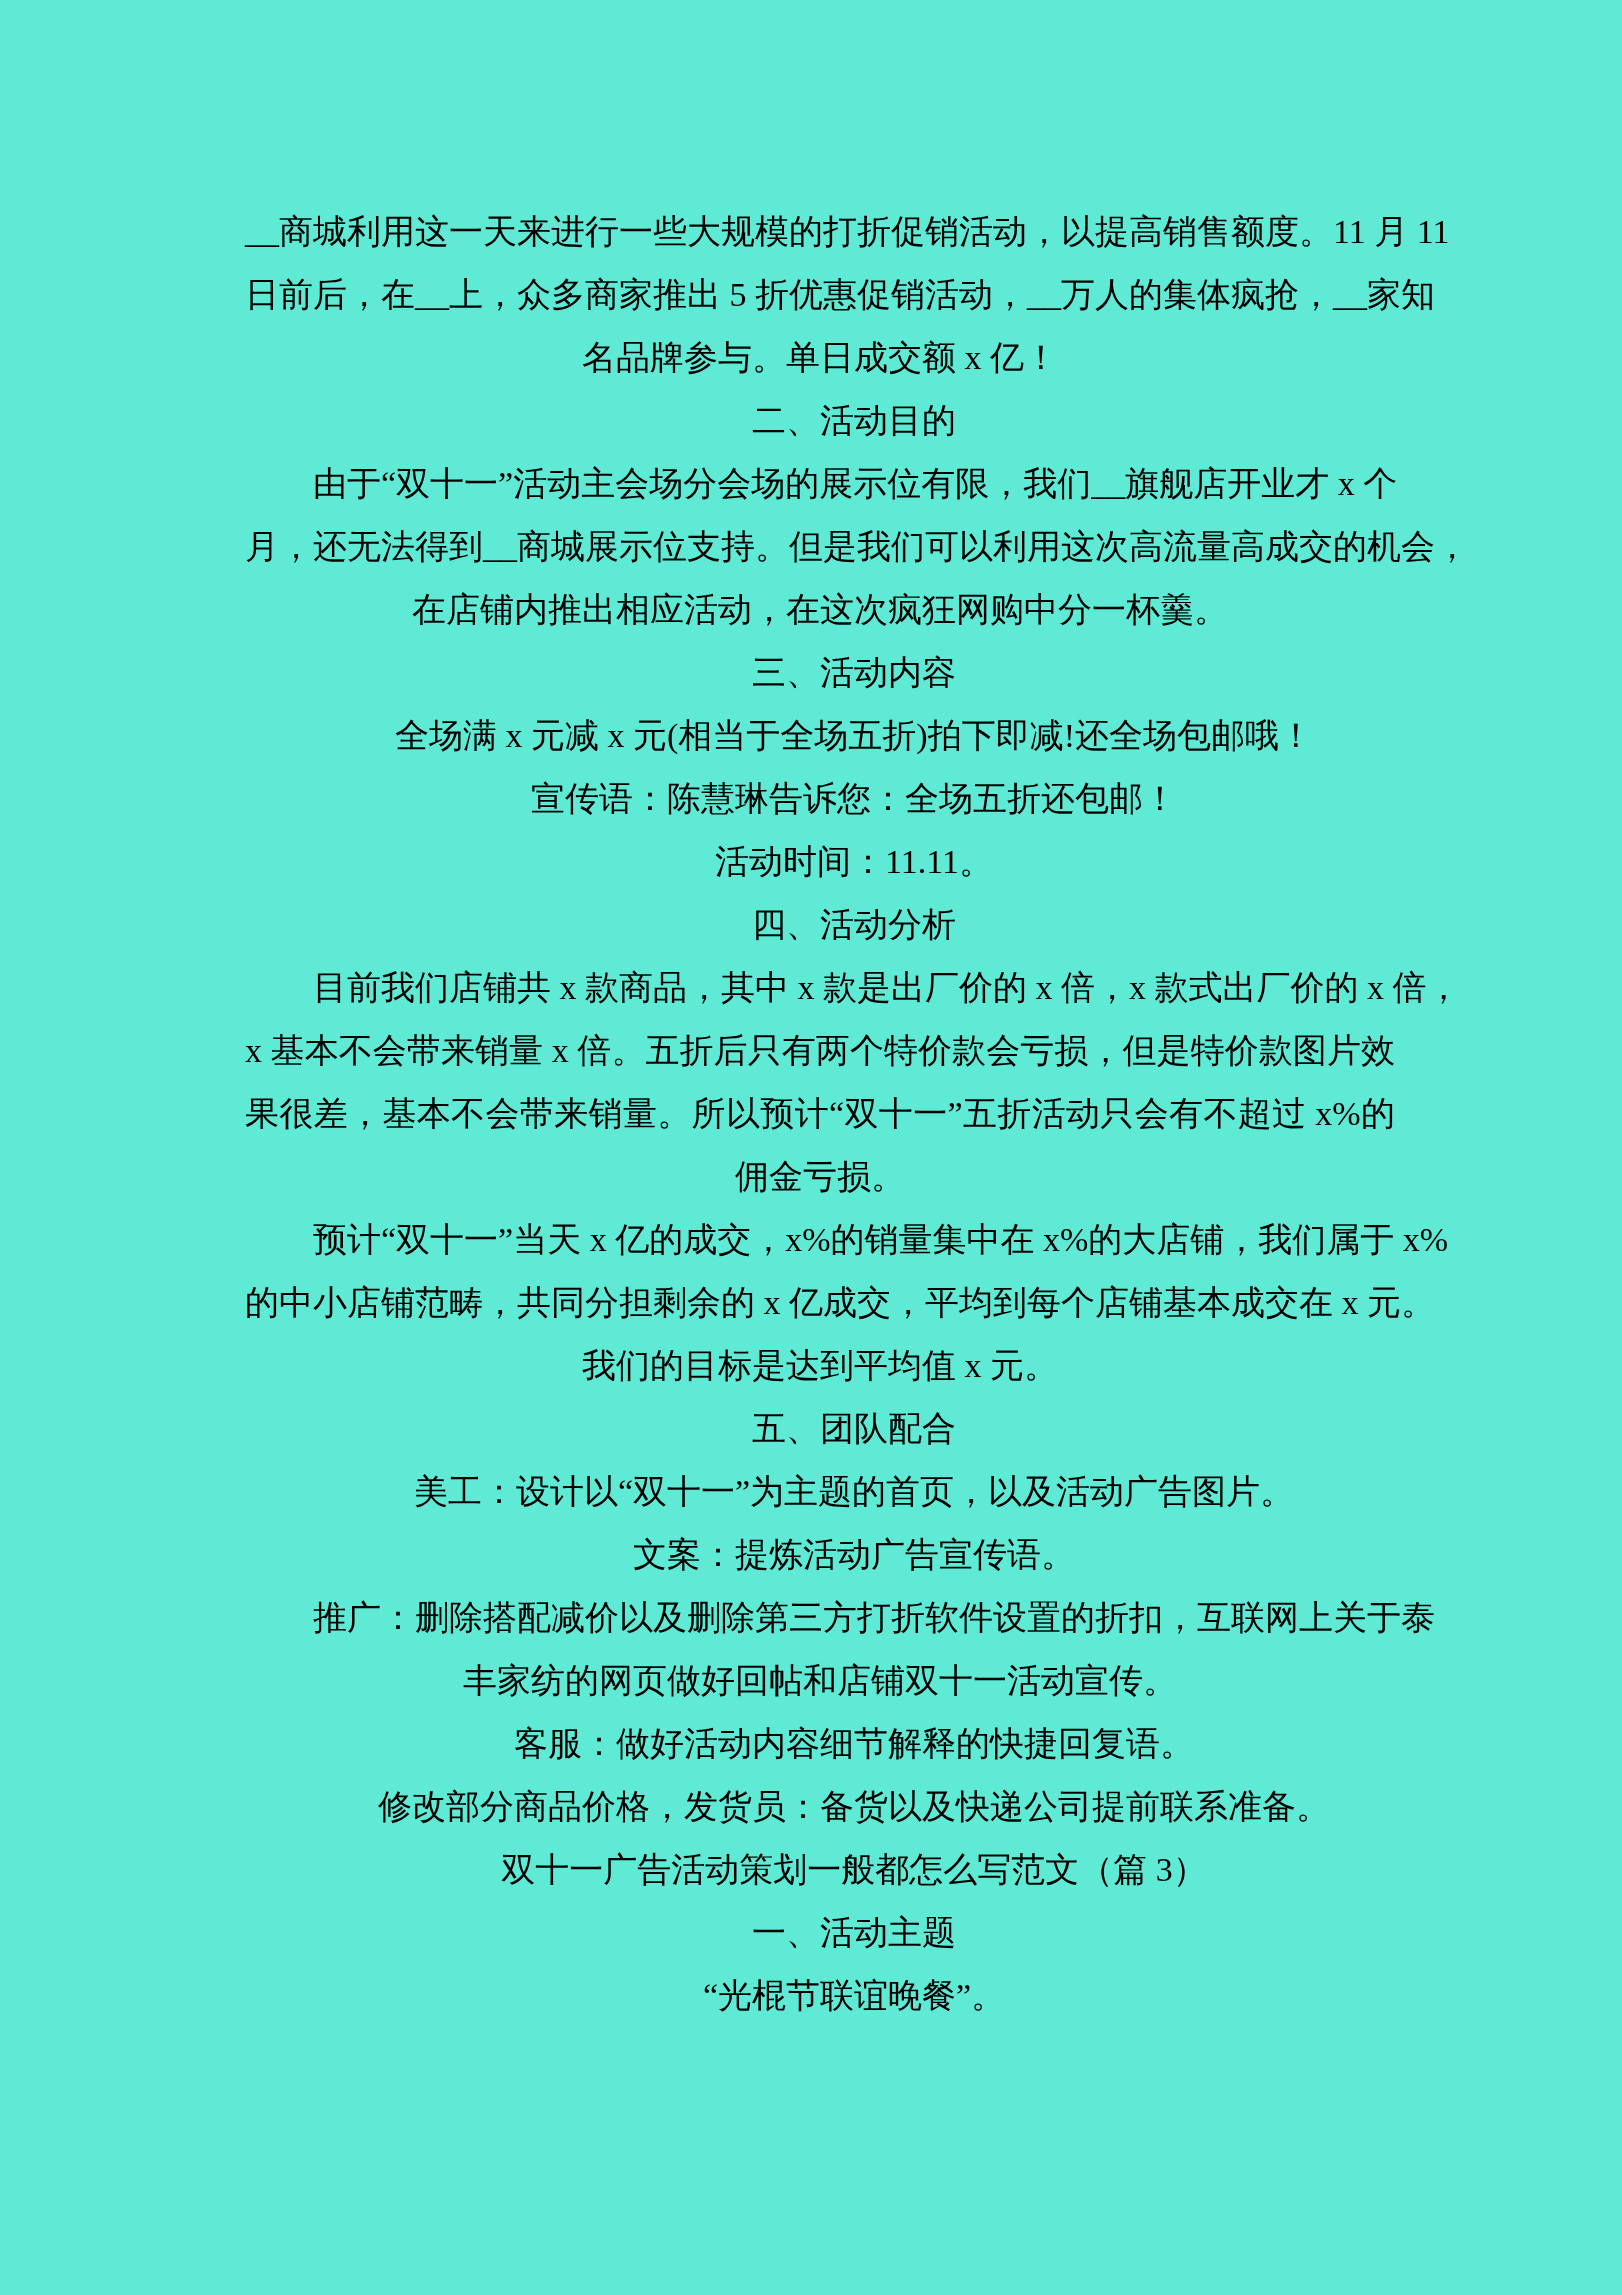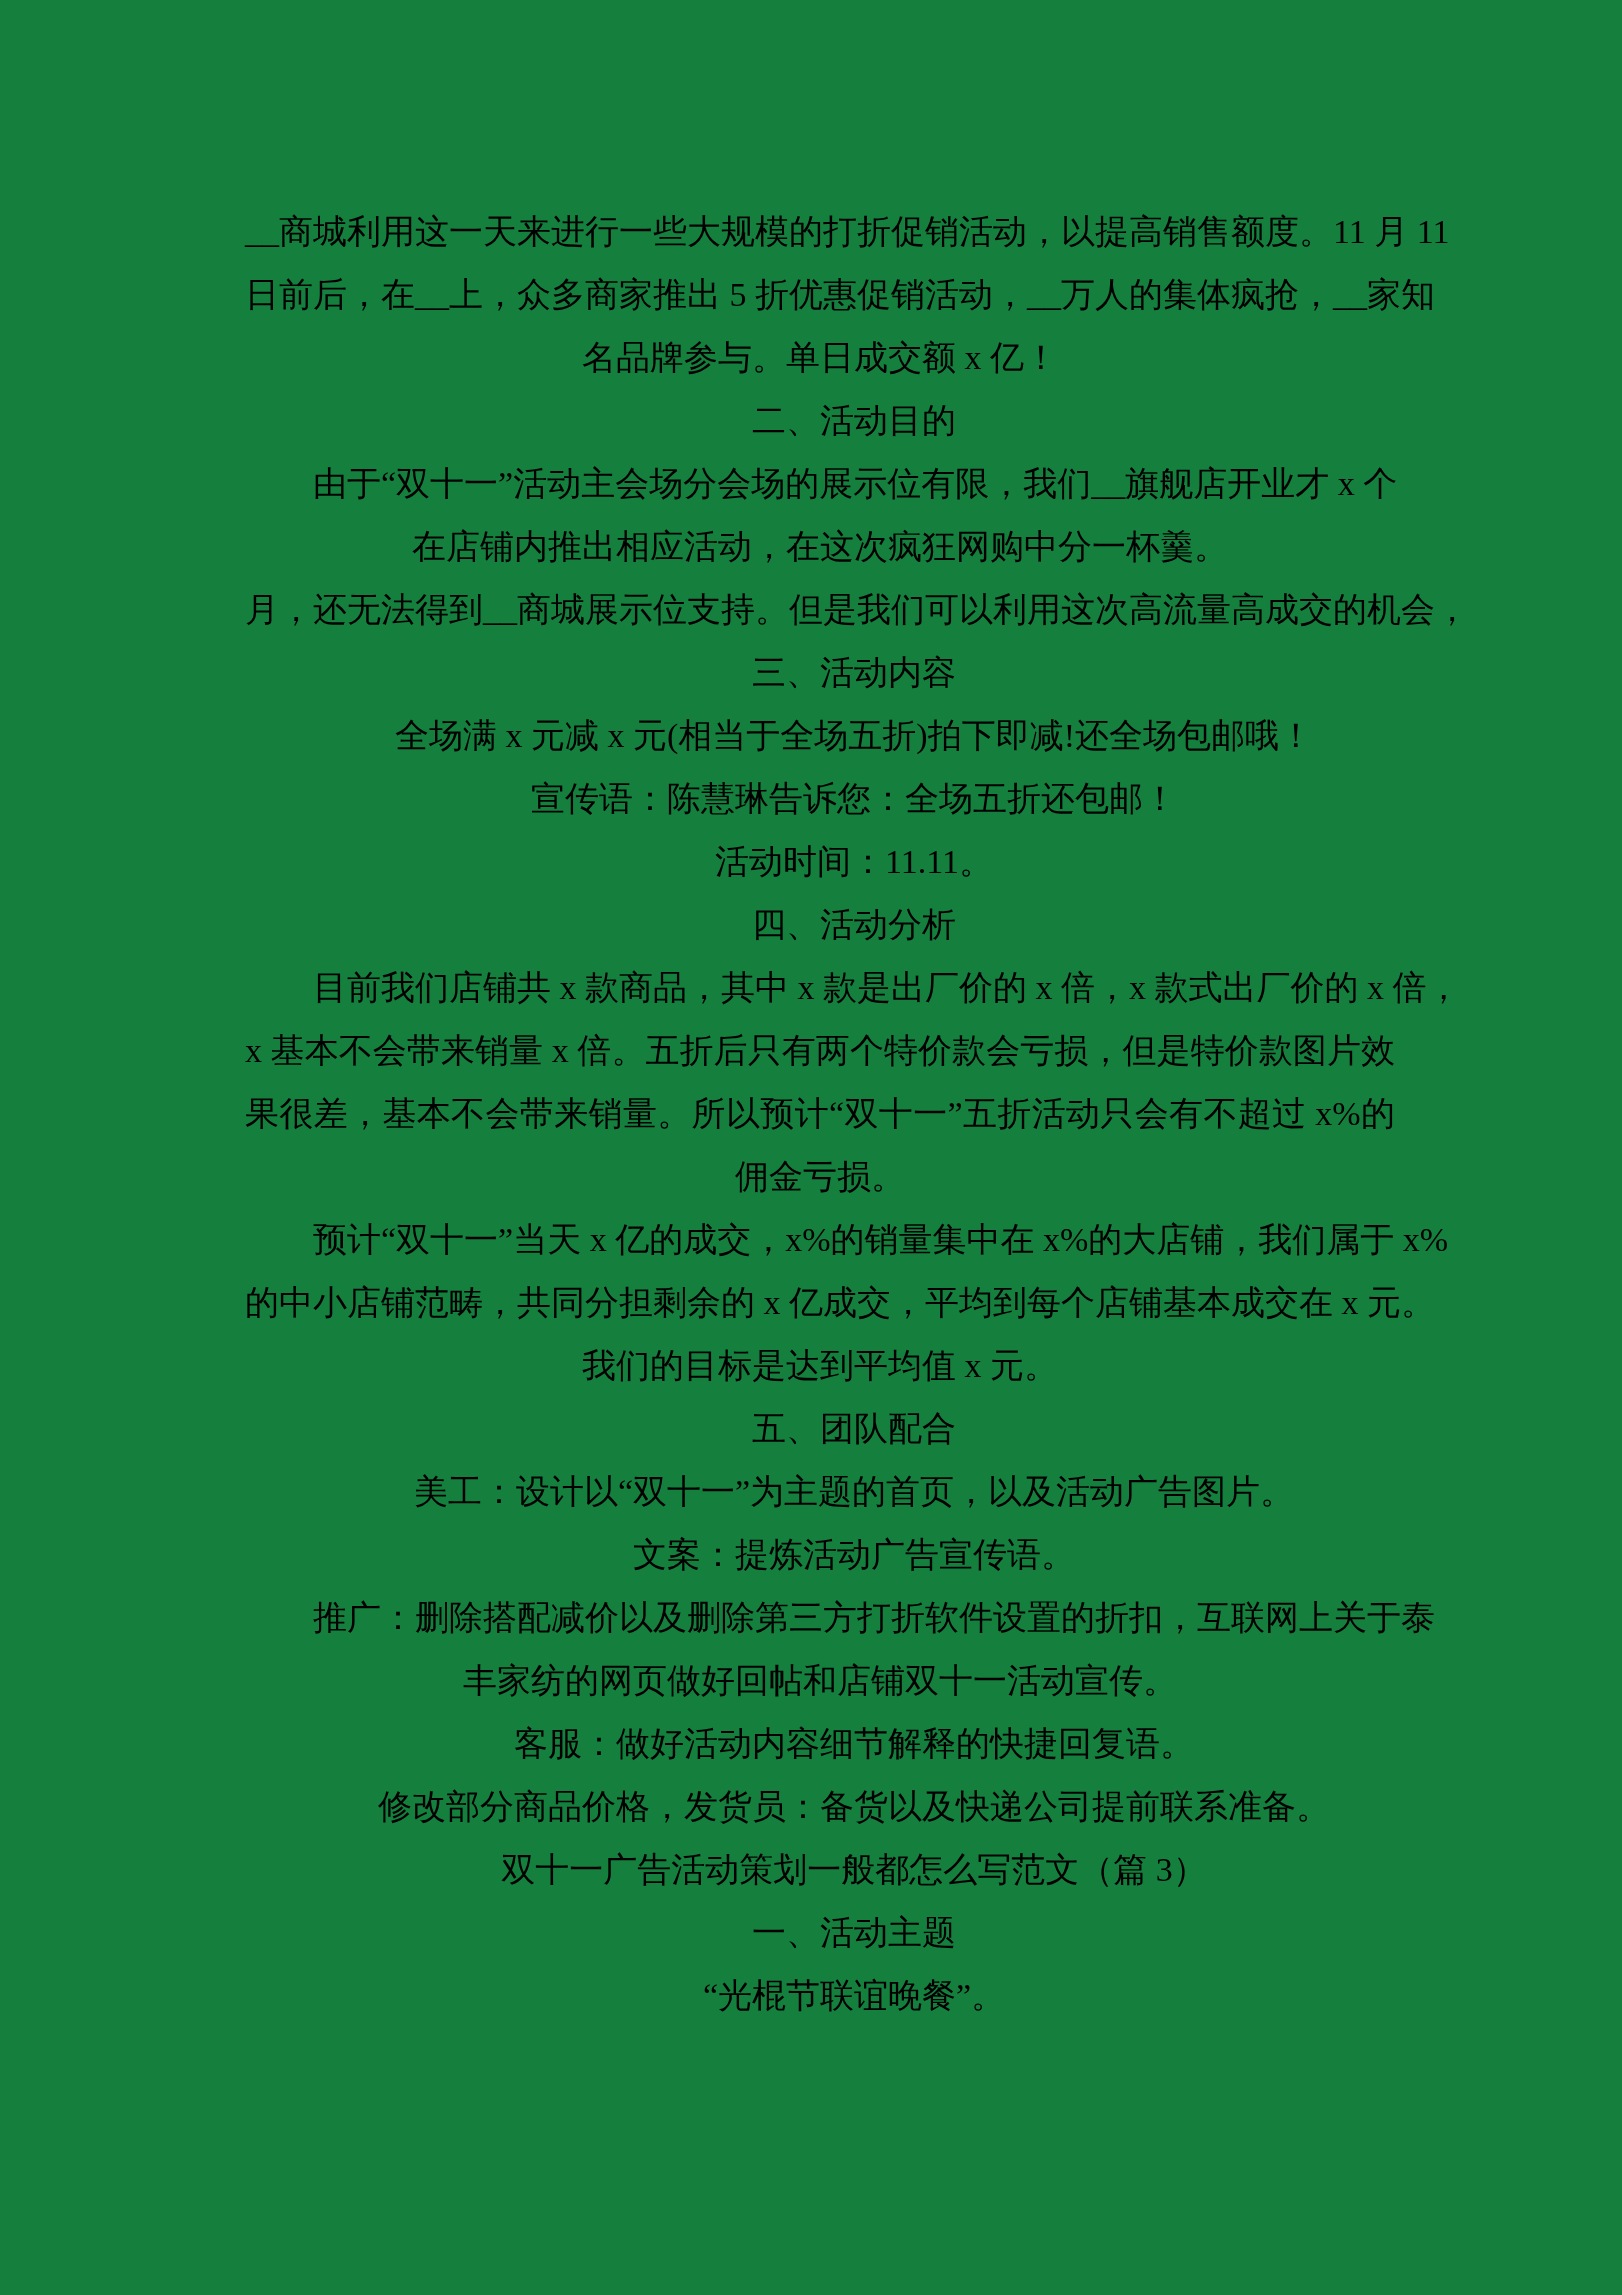--- a/index.html
+++ b/index.html
@@ -9,21 +9,21 @@
   body {
     width: 1623px;
     height: 2295px;
     background: #fbfbfb;
   }
   .page {
     position: relative;
     width: 1623px;
     height: 2295px;
     overflow: hidden;
-    background: #15803d;
+    background: #5eead4;
   }
   .text-block {
     position: absolute;
     left: 245px;
     top: 200px;
     width: 1150px;
   }
   .line {
     font-family: "Liberation Serif", "DejaVu Serif", serif;
     font-size: 34px;
@@ -46,22 +46,22 @@
 </head>
 <body>
 
 <div class="page">
   <div class="text-block" id="text-block">
       <div class="line full">__商城利用这一天来进行一些大规模的打折促销活动，以提高销售额度。11 月 11</div>
       <div class="line full">日前后，在__上，众多商家推出 5 折优惠促销活动，__万人的集体疯抢，__家知</div>
       <div class="line">名品牌参与。单日成交额 x 亿！</div>
       <div class="line indent">二、活动目的</div>
       <div class="line indent full">由于“双十一”活动主会场分会场的展示位有限，我们__旗舰店开业才 x 个</div>
+      <div class="line full">月，还无法得到__商城展示位支持。但是我们可以利用这次高流量高成交的机会，</div>
       <div class="line">在店铺内推出相应活动，在这次疯狂网购中分一杯羹。</div>
-      <div class="line full">月，还无法得到__商城展示位支持。但是我们可以利用这次高流量高成交的机会，</div>
       <div class="line indent">三、活动内容</div>
       <div class="line indent">全场满 x 元减 x 元(相当于全场五折)拍下即减!还全场包邮哦！</div>
       <div class="line indent">宣传语：陈慧琳告诉您：全场五折还包邮！</div>
       <div class="line indent">活动时间：11.11。</div>
       <div class="line indent">四、活动分析</div>
       <div class="line indent full">目前我们店铺共 x 款商品，其中 x 款是出厂价的 x 倍，x 款式出厂价的 x 倍，</div>
       <div class="line full">x 基本不会带来销量 x 倍。五折后只有两个特价款会亏损，但是特价款图片效</div>
       <div class="line full">果很差，基本不会带来销量。所以预计“双十一”五折活动只会有不超过 x%的</div>
       <div class="line">佣金亏损。</div>
       <div class="line indent full">预计“双十一”当天 x 亿的成交，x%的销量集中在 x%的大店铺，我们属于 x%</div>

